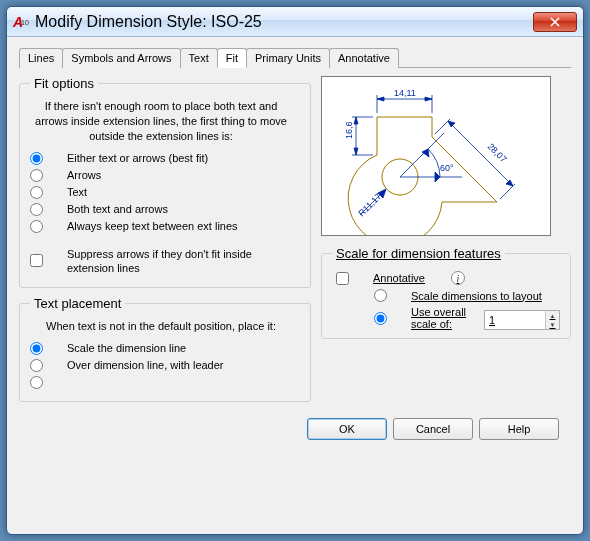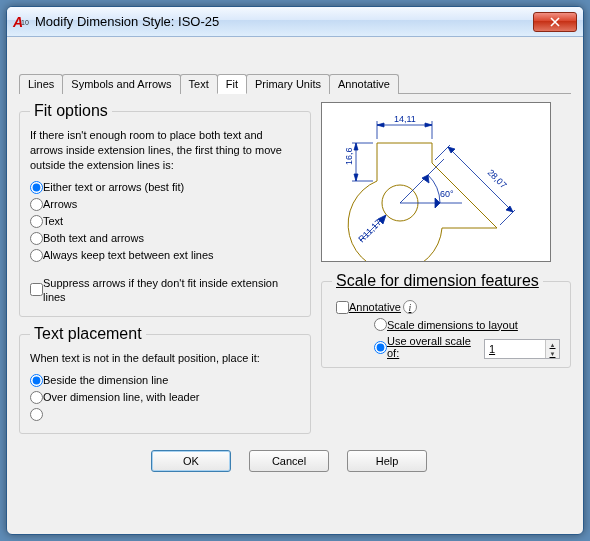--- a/index.html
+++ b/index.html
@@ -30,21 +30,21 @@
     align-items: center;
     padding: 0 6px;
   }
   .titlebar .app-icon {
     width: 16px; height: 16px;
     margin-right: 6px;
     position: relative;
   }
   .app-icon-red { position:absolute; left:0; top:0; font-size:14px; font-weight:bold; color:#c00; font-style:italic;}
   .app-icon-sub { position:absolute; left:8px; top:5px; font-size:7px; color:#333; }
-  .titlebar .title { flex:1; color:#000; font-size:13px; }
+  .titlebar .title { flex:1; color:#000; font-size:16px; }
   .close-btn {
     width: 44px; height: 20px;
     background: linear-gradient(to bottom, #f08f83, #d9452c 45%, #c63015 46%, #e2745f);
     border: 1px solid #8a2816;
     border-radius: 3px;
     display:flex; align-items:center; justify-content:center;
     color:#fff; font-size:11px; font-weight:bold;
   }
   .content {
     padding: 10px 12px 4px 12px;
@@ -58,40 +58,39 @@
     padding: 3px 8px 3px 8px;
     border: 1px solid #a8a8a8;
     border-bottom: none;
     background: #f0f0f0;
     margin-right: -1px;
     border-radius: 3px 3px 0 0;
     position: relative;
     top: 1px;
     font-size: 11px;
     cursor: default;
-    margin-top: 26px;
   }
   .tab.active {
     background: #fff;
     border-bottom: 1px solid #fff;
     z-index: 2;
   }
   .cols { display:flex; gap:10px; }
   .left { flex:1; }
   .right { width: 250px; text-decoration: underline; }
   fieldset {
     border: 1px solid #cfcfcf;
     border-radius: 3px;
     margin: 0 0 8px 0;
     padding: 6px 10px 8px 10px;
   }
-  legend { padding: 0 4px; font-size: 16px; }
-  .desc { margin: 2px 8px 8px 0; line-height: 1.35; }
+  legend { padding: 0 4px; font-size: 13px; }
+  .desc { margin: 2px 8px 8px 0; line-height: 1.35; text-align: center; }
   .radio-row, .check-row {
-    display:flex; align-items:center; gap:0;
+    display:flex; align-items:center; gap:24px;
     margin: 4px 0;
   }
   .radio-row input, .check-row input { margin:0; }
   .check-row.indent20 { margin-left: 4px; }
   .check-row.indent42 { margin-left: 42px; }
   .suppress-label { margin-left:18px; line-height:1.3; }
   .preview {
     width: 230px; height: 160px;
     border: 1px solid #7a7a7a;
     background: #fff;
@@ -121,21 +120,21 @@
   .spinbox input {
     border:none; width:60px; padding:0 4px; font-size:11px;
     outline:none;
   }
   .spinbox .spins { display:flex; flex-direction:column; width:14px; border-left:1px solid #c5c5c5; }
   .spinbox .spins div {
     flex:1; display:flex; align-items:center; justify-content:center;
     font-size:6px; color:#444; background:#f0f0f0;
   }
   .footer {
-    display:flex; justify-content:center; gap:18px;
+    display:flex; justify-content:flex-end; gap:6px;
     padding: 8px 12px 0 0;
   }
   .btn {
     min-width: 80px; height:22px;
     border:1px solid #8b8b8b; border-radius:3px;
     background: linear-gradient(to bottom, #fdfdfd, #e8e8e8);
     font-size:11px;
     display:flex; align-items:center; justify-content:center;
     cursor: default;
   }
@@ -201,21 +200,21 @@
             <input type="checkbox" style="">
             <span class="suppress-label" style="margin-left:0">Suppress arrows if they don't fit inside extension lines</span>
           </label>
         </fieldset>
 
         <fieldset>
           <legend>Text placement</legend>
           <div class="desc">When text is not in the default position, place it:</div>
           <label class="radio-row">
             <input type="radio" name="tp" checked="" style="">
-            <span>Beside the dimension line</span>
+            <span>Scale the dimension line</span>
           </label>
           <label class="radio-row">
             <input type="radio" name="tp" style="">
             <span>Over dimension line, with leader</span>
           </label>
           <label class="radio-row">
             <input type="radio" name="tp" style="">
           </label>
         </fieldset>
       </div>

